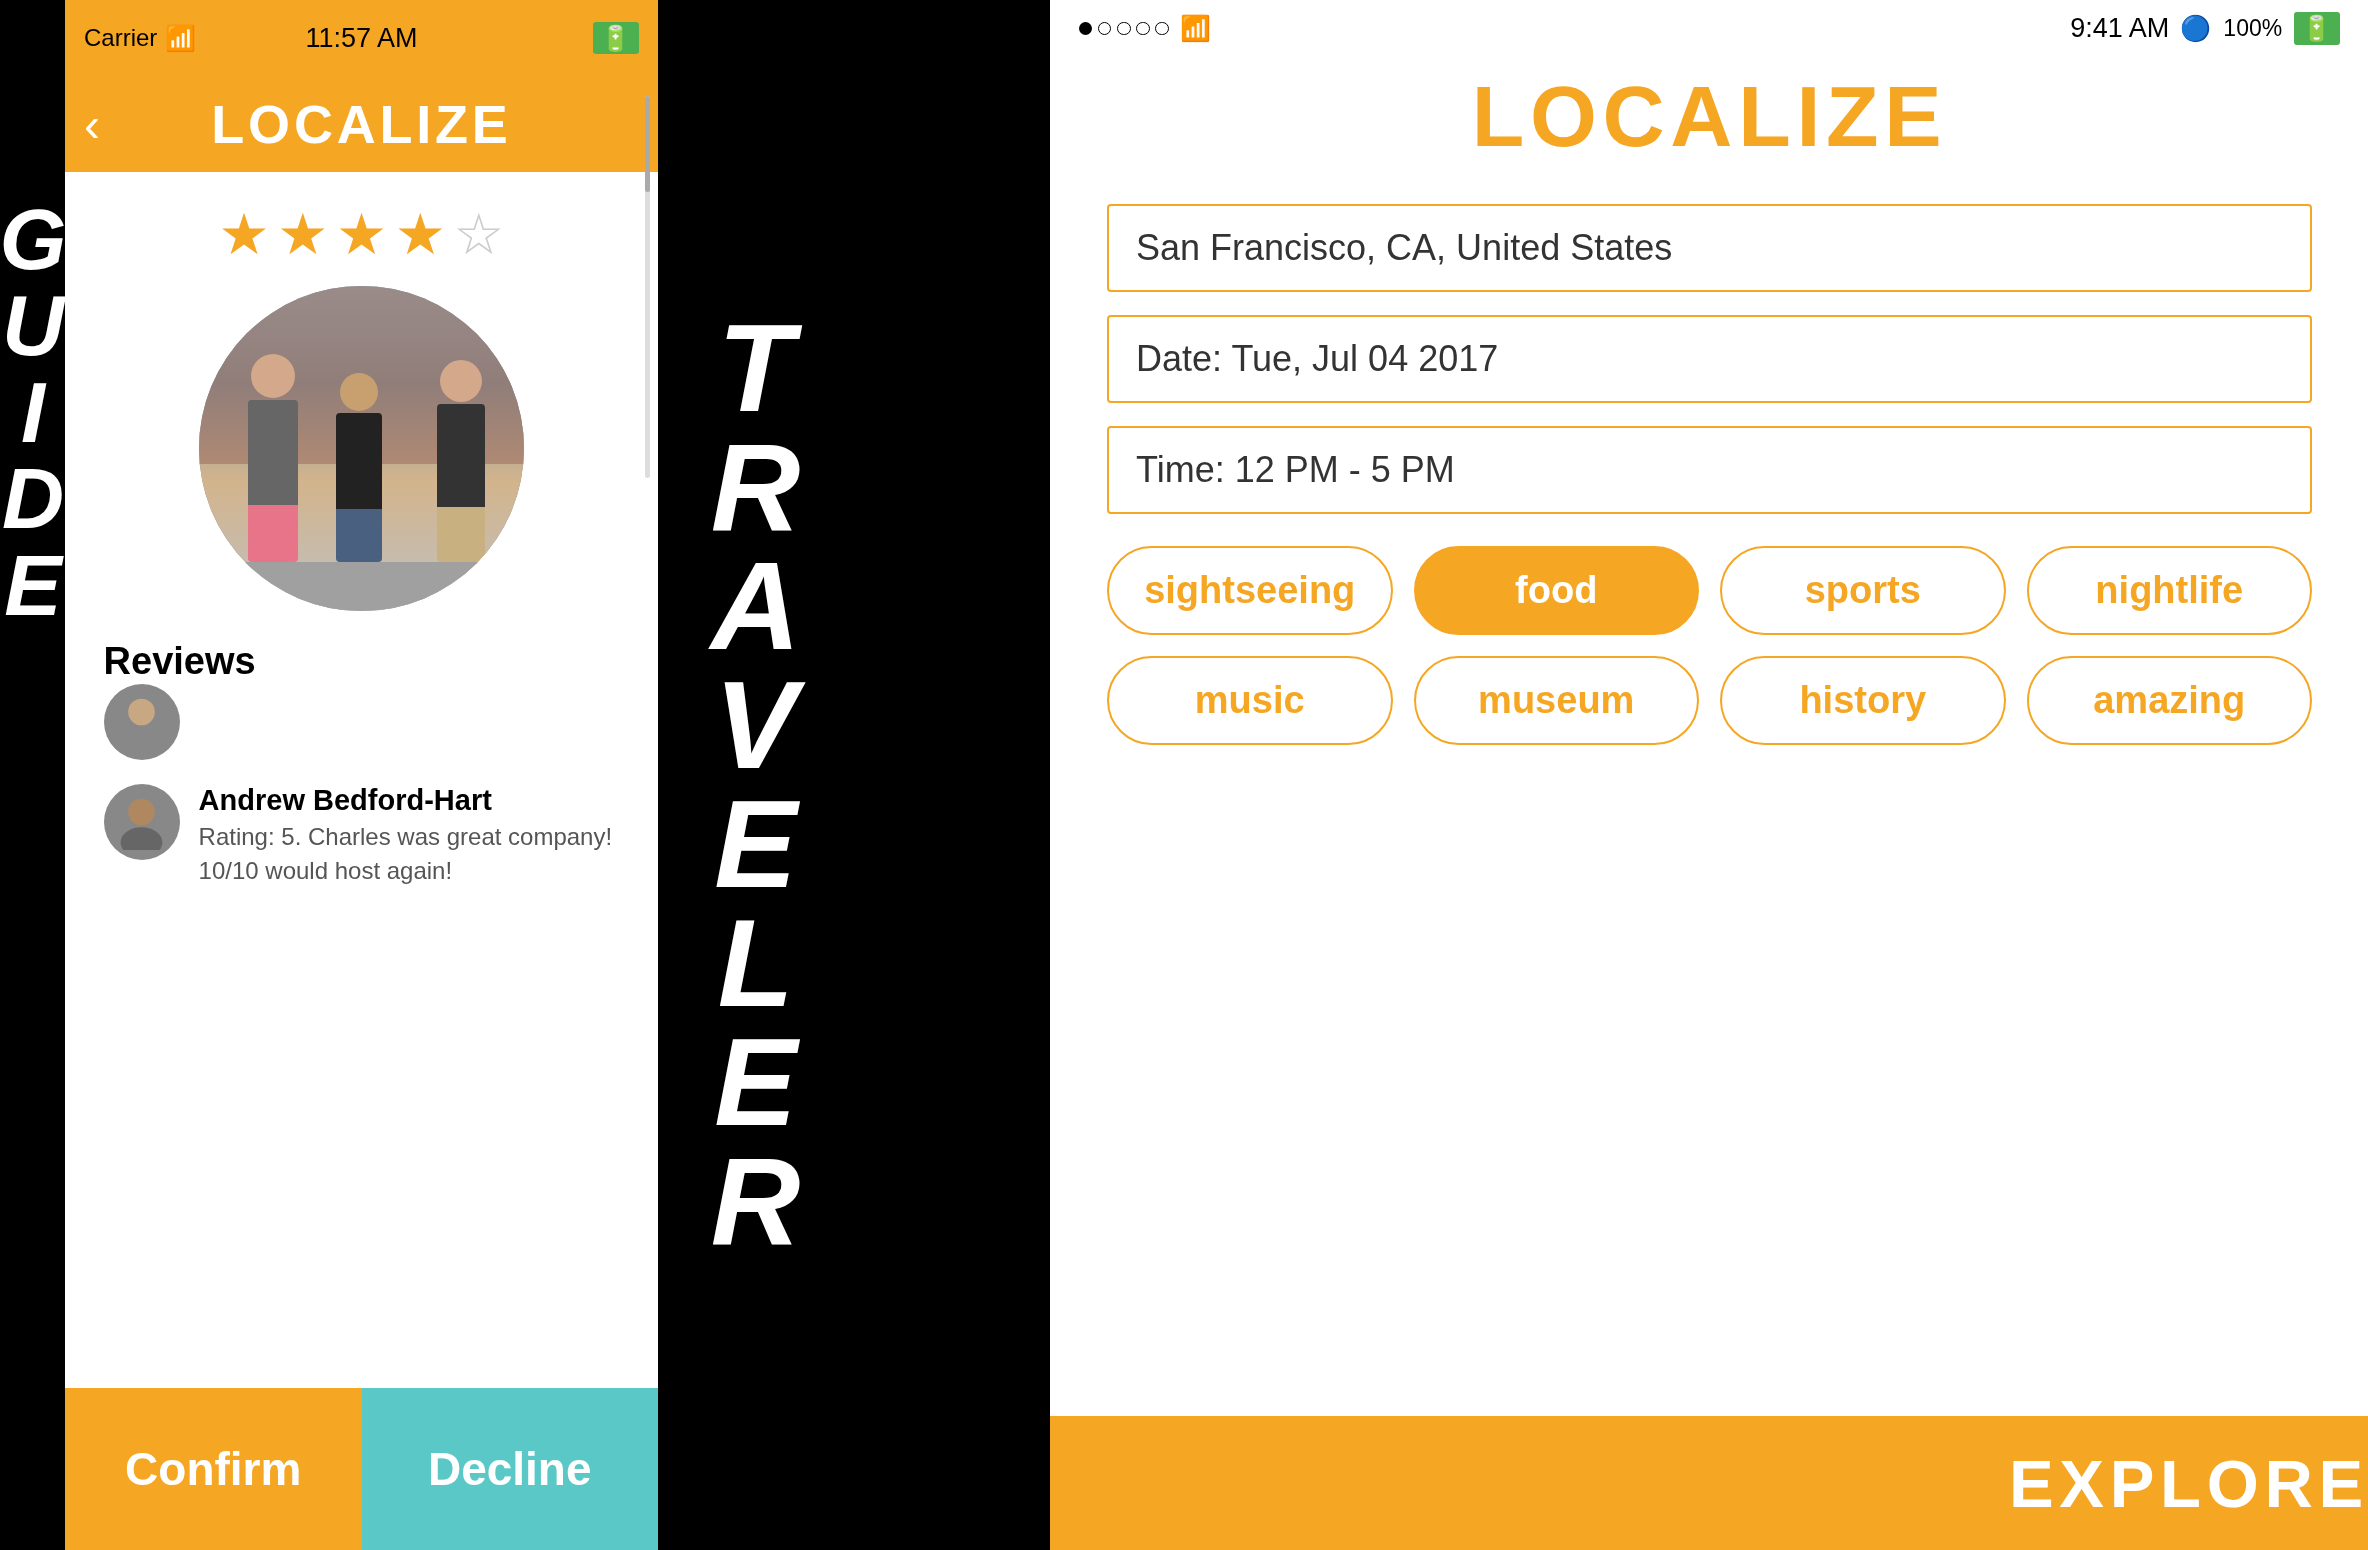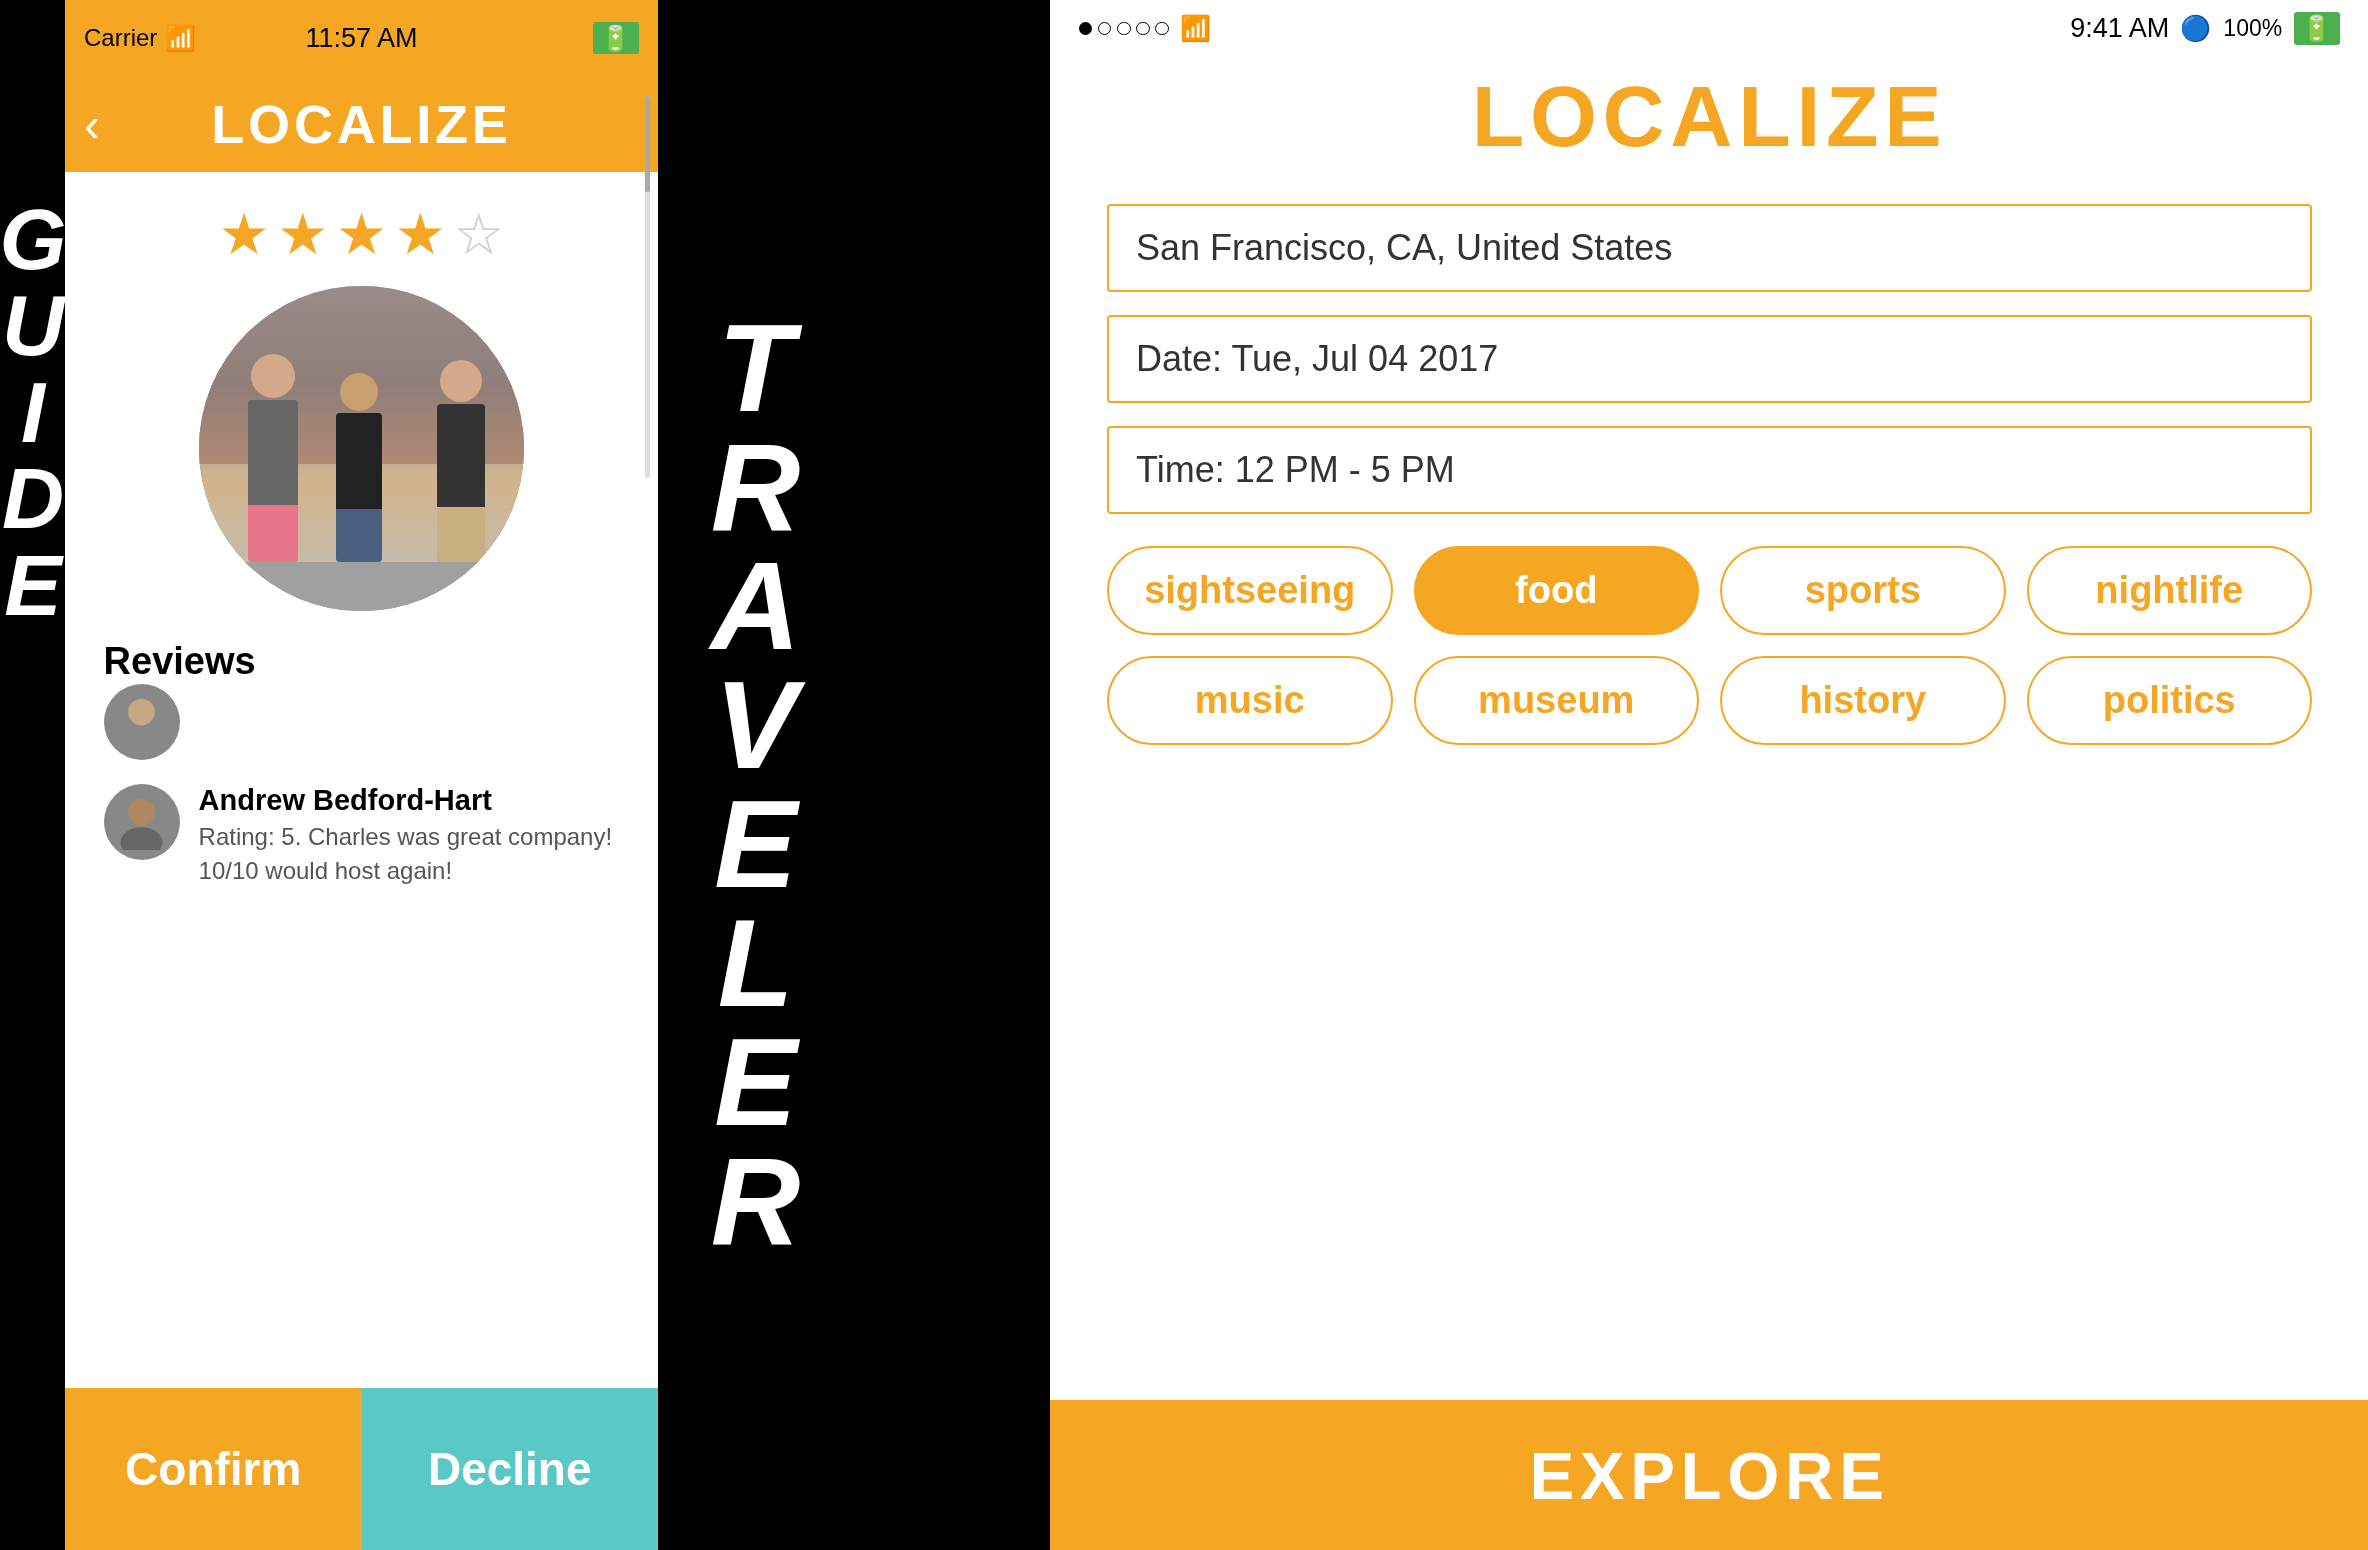--- a/index.html
+++ b/index.html
@@ -338,25 +338,25 @@
       text-align: center;
       cursor: pointer;
     }
 
     .tag-btn.active {
       background: #F5A623;
       color: #fff;
     }
 
     .right-footer {
-      height: 150px;
+      height: 134px;
       background: #F5A623;
       display: flex;
       align-items: center;
-      justify-content: center;
+      justify-content: flex-end;
       flex-shrink: 0;
     }
 
     .explore-btn-text {
       color: #fff;
       font-size: 67px;
       font-weight: 900;
       letter-spacing: 5.7px;
     }
 
@@ -547,21 +547,21 @@
         <span>music</span>
       </div>
       <div class="tag-btn">
         <span>museum</span>
       </div>
 
       <div class="tag-btn">
         <span>history</span>
       </div>
       <div class="tag-btn">
-        <span>politics</span>
+        <span>amazing</span>
       </div>
     </div>
   </div>
 
   <div class="right-footer">
     <span class="explore-btn-text">EXPLORE</span>
   </div>
 </div>
 
 

